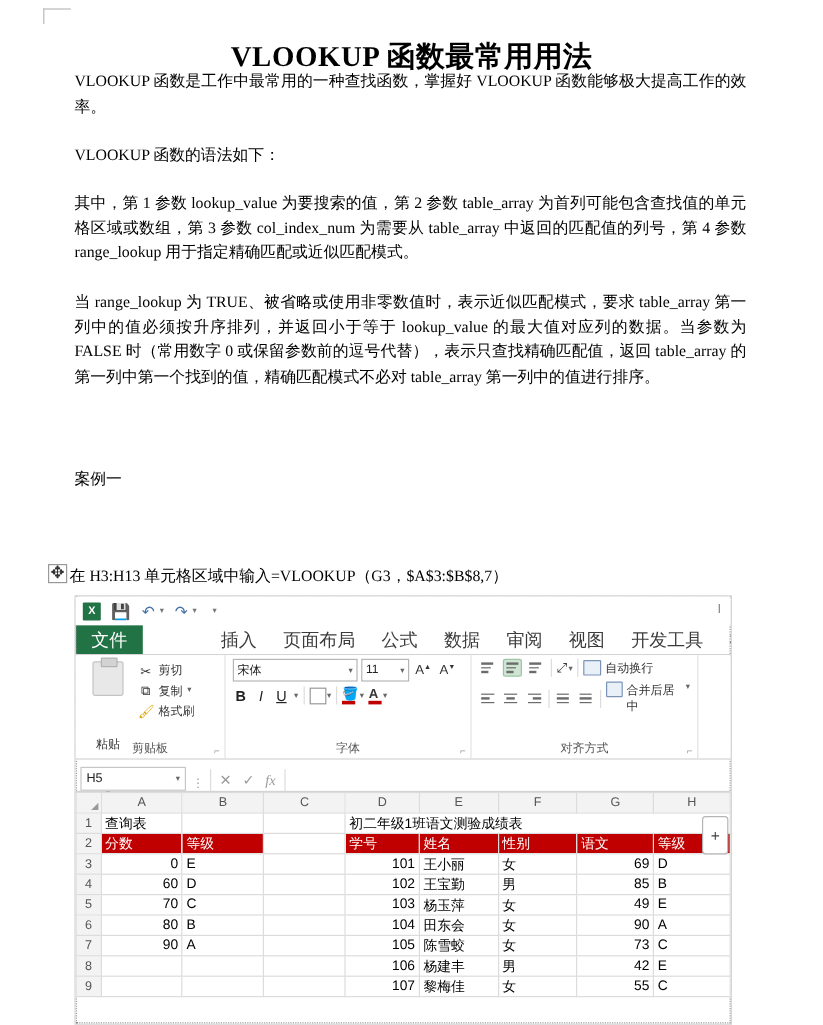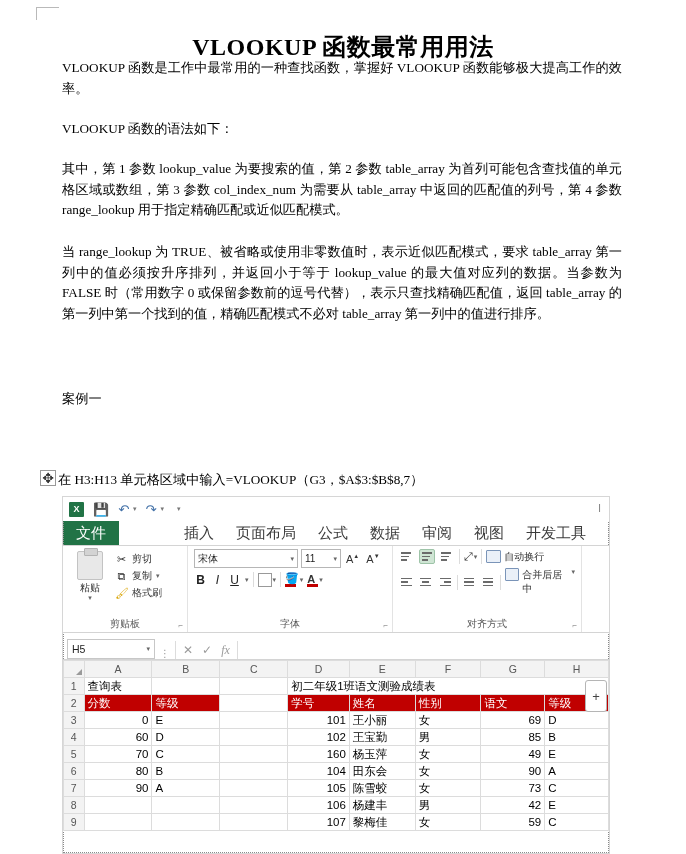--- a/index.html
+++ b/index.html
@@ -170,20 +170,21 @@
     position: absolute; bottom: 2px; right: 4px;
     font-size: 8px; color: #999;
   }
   
   .g-clip { width: 112px; }
   .clip-inner { display: flex; gap: 4px; }
   .paste-btn {
     width: 42px;
     display: flex; flex-direction: column; align-items: center;
     padding-top: 2px;
+    gap: 32px;
   }
   .paste-ico {
     width: 24px; height: 27px;
     background: #e8e8e8;
     border: 1px solid #c3c3c3;
     border-radius: 2px;
     position: relative;
   }
   .paste-ico:after {
     content: "";
@@ -600,21 +601,21 @@
               <td class="lft">王宝勤</td>
               <td class="lft">男</td>
               <td class="num">85</td>
               <td class="lft">B</td>
             </tr>
             <tr>
               <td class="rowhdr">5</td>
               <td class="num">70</td>
               <td class="lft">C</td>
               <td class=""></td>
-              <td class="num">160</td>
+              <td class="num">103</td>
               <td class="lft">杨玉萍</td>
               <td class="lft">女</td>
               <td class="num">49</td>
               <td class="lft">E</td>
             </tr>
             <tr>
               <td class="rowhdr">6</td>
               <td class="num">80</td>
               <td class="lft">B</td>
               <td class=""></td>
@@ -647,21 +648,21 @@
               <td class="lft">E</td>
             </tr>
             <tr>
               <td class="rowhdr">9</td>
               <td class=""></td>
               <td class=""></td>
               <td class=""></td>
               <td class="num">107</td>
               <td class="lft">黎梅佳</td>
               <td class="lft">女</td>
-              <td class="num">59</td>
+              <td class="num">55</td>
               <td class="lft">C</td>
             </tr>
           </tbody>
       </table>
     </div>
 
   </div>
 </div>
 
 </body></html>

